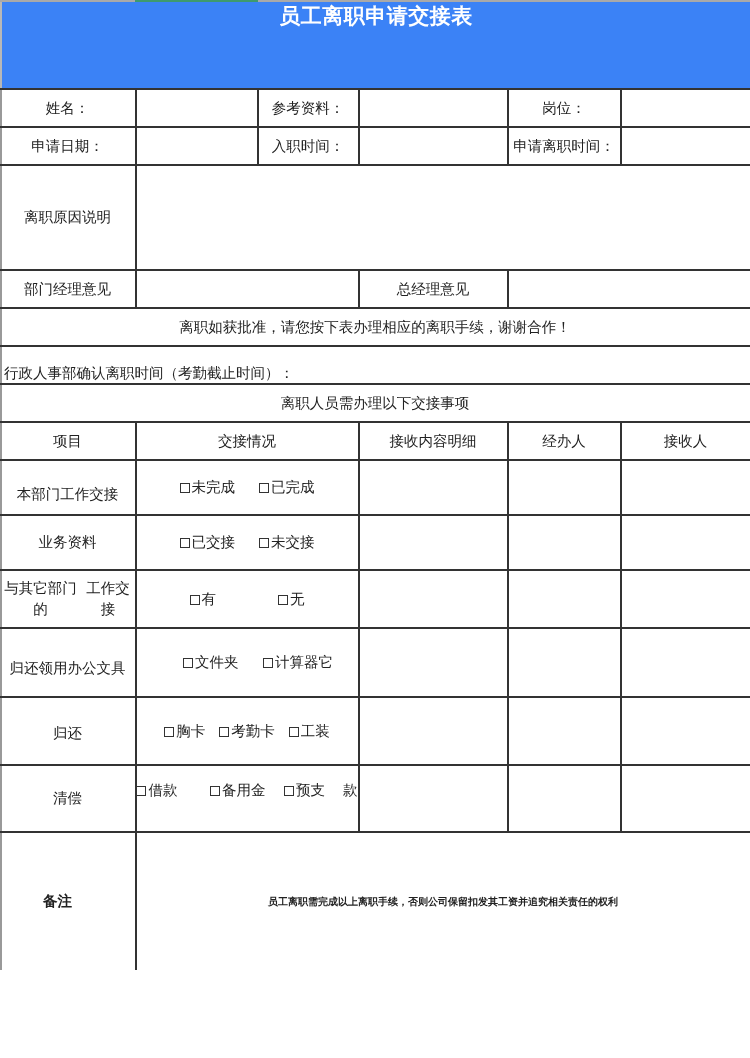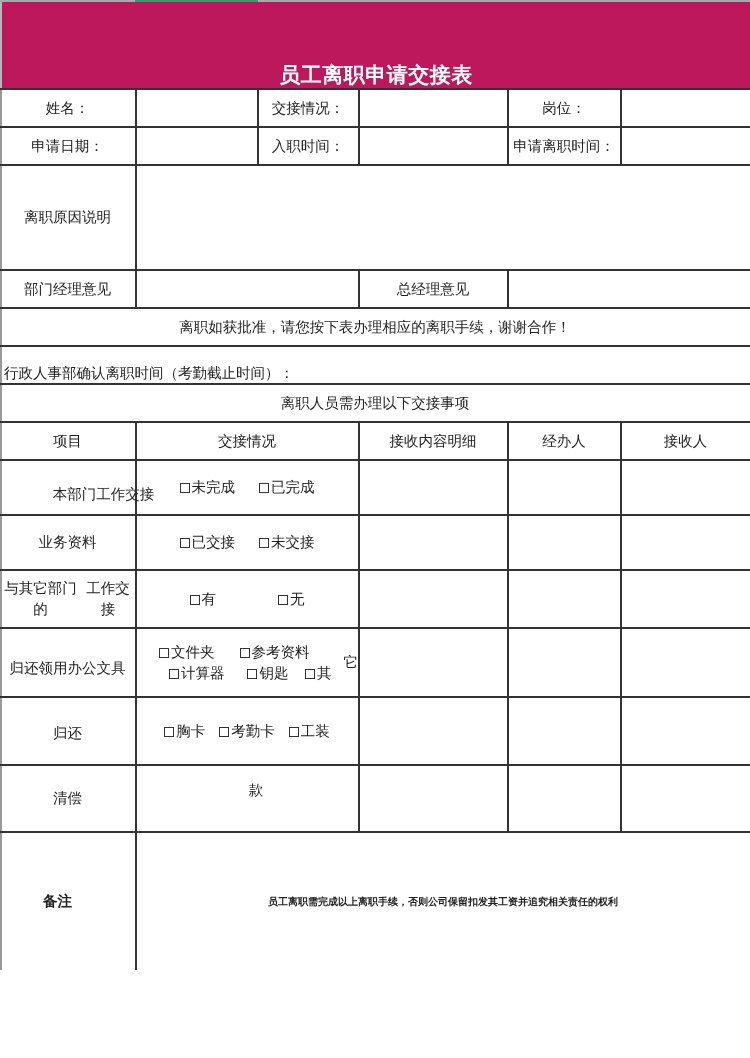--- a/index.html
+++ b/index.html
@@ -1,21 +1,21 @@
 <!DOCTYPE html>
 <html><head>
 <meta charset="utf-8">
 <style>
   html, body { margin:0; padding:0; background:#ffffff; }
   body { width:750px; height:1058px; position:relative; overflow:hidden;
          font-family:"DejaVu Sans","Liberation Sans",sans-serif; color:#222; }
   .topbar { position:absolute; left:0; top:0; width:750px; height:3px; background:#a9a9a9; }
   .topbar .tabmark { position:absolute; left:135px; top:0; width:123px; height:2px; background:#3e9a6e; }
-  .header { position:absolute; left:0; top:2px; width:750px; height:87px; background:#be185d;
-            display:flex; align-items:flex-end; justify-content:center; border-left:2px solid #b8b8b8; box-sizing:border-box; }
+  .header { position:absolute; left:0; top:2px; width:750px; height:87px; background:#3b82f6;
+            display:flex; align-items:flex-start; justify-content:center; border-left:2px solid #b8b8b8; box-sizing:border-box; }
   .header .title { color:#ffffff; font-size:21px; font-weight:bold; letter-spacing:0.5px; }
   .cell { position:absolute; box-sizing:border-box; display:flex; align-items:center; justify-content:center;
           text-align:center; font-size:14.5px; color:#222; line-height:21px; }
   .hl { position:absolute; height:1.5px; background:#333; left:0; width:750px; }
   .vl { position:absolute; width:1.5px; background:#333; }
   .leftedge { position:absolute; left:0; top:89px; width:2px; height:881px; background:#999; }
   .left { justify-content:flex-start; padding-left:4px; }
   .opts { display:flex; flex-direction:row; align-items:center; }
   .bold { font-weight:bold; }
   .cb { display:inline-block; width:10px; height:10px; border:1.2px solid #333; margin-right:2px; vertical-align:-1px; box-sizing:border-box; }
@@ -29,21 +29,21 @@
   </div>
 
 <div class="header">
   <span class="title">员工离职申请交接表</span>
 </div>
 
 <div class="leftedge"></div>
 
 <div class="cell" style="left:0;top:89px;width:135px;height:38px;">姓名：</div>
 <div class="cell" style="left:136px;top:89px;width:121px;height:38px;"></div>
-<div class="cell" style="left:258px;top:89px;width:100px;height:38px;">交接情况：</div>
+<div class="cell" style="left:258px;top:89px;width:100px;height:38px;">参考资料：</div>
 <div class="cell" style="left:359px;top:89px;width:148px;height:38px;"></div>
 <div class="cell" style="left:508px;top:89px;width:112px;height:38px;">岗位：</div>
 <div class="cell" style="left:621px;top:89px;width:129px;height:38px;"></div>
 
 <div class="cell" style="left:0;top:127px;width:135px;height:38px;">申请日期：</div>
 <div class="cell" style="left:136px;top:127px;width:121px;height:38px;"></div>
 <div class="cell" style="left:258px;top:127px;width:100px;height:38px;">入职时间：</div>
 <div class="cell" style="left:359px;top:127px;width:148px;height:38px;"></div>
 <div class="cell" style="left:508px;top:127px;width:112px;height:38px;">申请离职时间：</div>
 <div class="cell" style="left:621px;top:127px;width:129px;height:38px;"></div>
@@ -61,21 +61,21 @@
 <div class="cell left" style="left:0;top:346px;width:750px;height:54px;">行政人事部确认离职时间（考勤截止时间）：</div>
 
 <div class="cell" style="left:0;top:384px;width:750px;height:38px;">离职人员需办理以下交接事项</div>
 
 <div class="cell" style="left:0;top:422px;width:135px;height:38px;">项目</div>
 <div class="cell" style="left:136px;top:422px;width:222px;height:38px;">交接情况</div>
 <div class="cell" style="left:359px;top:422px;width:148px;height:38px;">接收内容明细</div>
 <div class="cell" style="left:508px;top:422px;width:112px;height:38px;">经办人</div>
 <div class="cell" style="left:621px;top:422px;width:129px;height:38px;">接收人</div>
 
-<div class="cell" style="left:0;top:460px;width:135px;height:69px;margin-left:36px;">本部门工作交接</div>
+<div class="cell" style="left:0;top:460px;width:135px;height:69px;">本部门工作交接</div>
 <div class="cell" style="left:136px;top:460px;width:222px;height:55px;">
   <span class="opt" style="margin-right:24px;"><span class="cb"></span><span>未完成</span></span>
   <span class="opt"><span class="cb"></span><span>已完成</span></span>
 </div>
 
 <div class="cell" style="left:0;top:515px;width:135px;height:55px;">业务资料</div>
 <div class="cell" style="left:136px;top:515px;width:222px;height:55px;">
   <span class="opt" style="margin-right:24px;"><span class="cb"></span><span>已交接</span></span>
   <span class="opt"><span class="cb"></span><span>未交接</span></span>
 </div>
@@ -96,39 +96,39 @@
       <span>归还领用</span>
       <span>办公文具</span>
     </div>
 </div>
 <div class="cell" style="left:136px;top:628px;width:222px;height:69px;">
   <div class="opts" style="line-height:21px;justify-content:center;">
     <div style="margin-left:22px;">
       <span class="opt" style="margin-right:20px;"><span class="cb"></span><span>文件夹</span></span>
       <span class="opt"><span class="cb"></span><span>计算器</span></span>
     </div>
-    <div>
-      <span class="opt" style="margin-right:30px;"><span class="cb"></span><span>参考资料</span></span>
-      <span class="opt" style="margin-right:12px;"><span class="cb"></span><span>钥匙</span></span>
-      <span class="opt"><span class="cb"></span><span>其</span></span>
-    </div>
     <div>它</div>
   </div>
 </div>
 
 <div class="cell" style="left:0;top:697px;width:135px;height:73px;">归还</div>
 <div class="cell" style="left:136px;top:697px;width:222px;height:68px;">
   <span class="opt" style="margin-right:14px;"><span class="cb"></span><span>胸卡</span></span>
   <span class="opt" style="margin-right:14px;"><span class="cb"></span><span>考勤卡</span></span>
   <span class="opt"><span class="cb"></span><span>工装</span></span>
 </div>
 
 <div class="cell" style="left:0;top:765px;width:135px;height:67px;">清偿</div>
 <div class="cell" style="left:136px;top:765px;width:222px;height:67px;align-items:flex-start;padding-top:15px;">
   <div class="opts">
+    <div>
+      <span class="opt" style="margin-right:28px;"><span class="cb"></span><span>借款</span></span>
+      <span class="opt" style="margin-right:14px;"><span class="cb"></span><span>备用金</span></span>
+      <span class="opt"><span class="cb"></span><span>预支</span></span>
+    </div>
     <div style="margin-left:18px;">款</div>
   </div>
 </div>
 
 <div class="cell" style="left:359px;top:460px;width:148px;height:372px;"></div>
 <div class="cell" style="left:508px;top:460px;width:112px;height:372px;"></div>
 <div class="cell" style="left:621px;top:460px;width:129px;height:372px;"></div>
 
 <div class="cell bold" style="left:0;top:832px;width:115px;height:138px;">备注</div>
 <div class="cell bold" style="left:136px;top:832px;width:614px;height:138px;font-size:10px;">员工离职需完成以上离职手续，否则公司保留扣发其工资并追究相关责任的权利</div>

